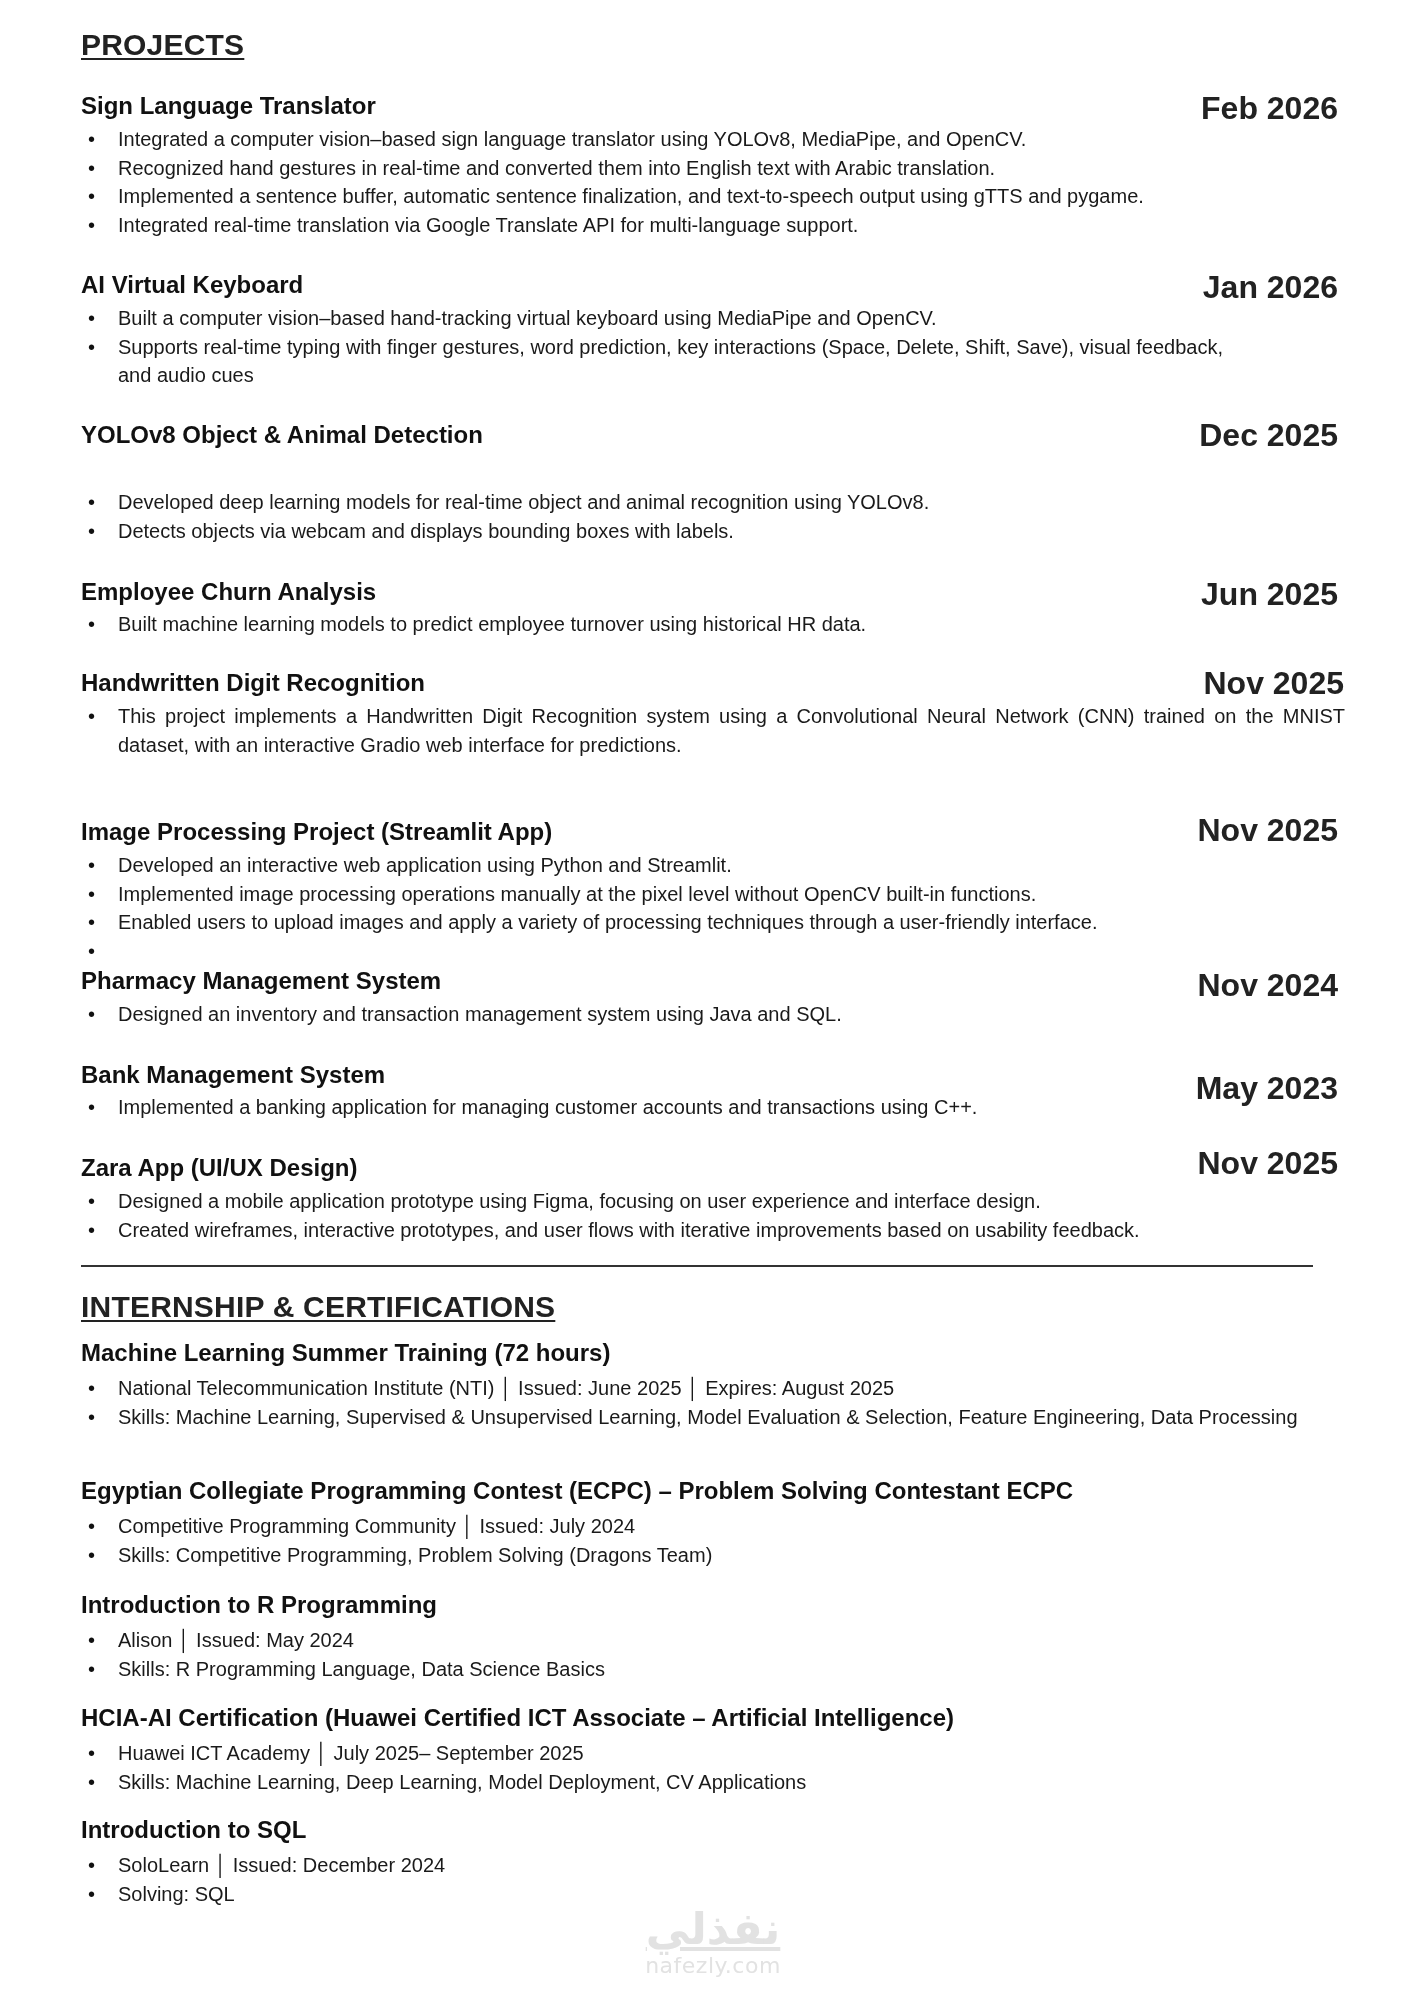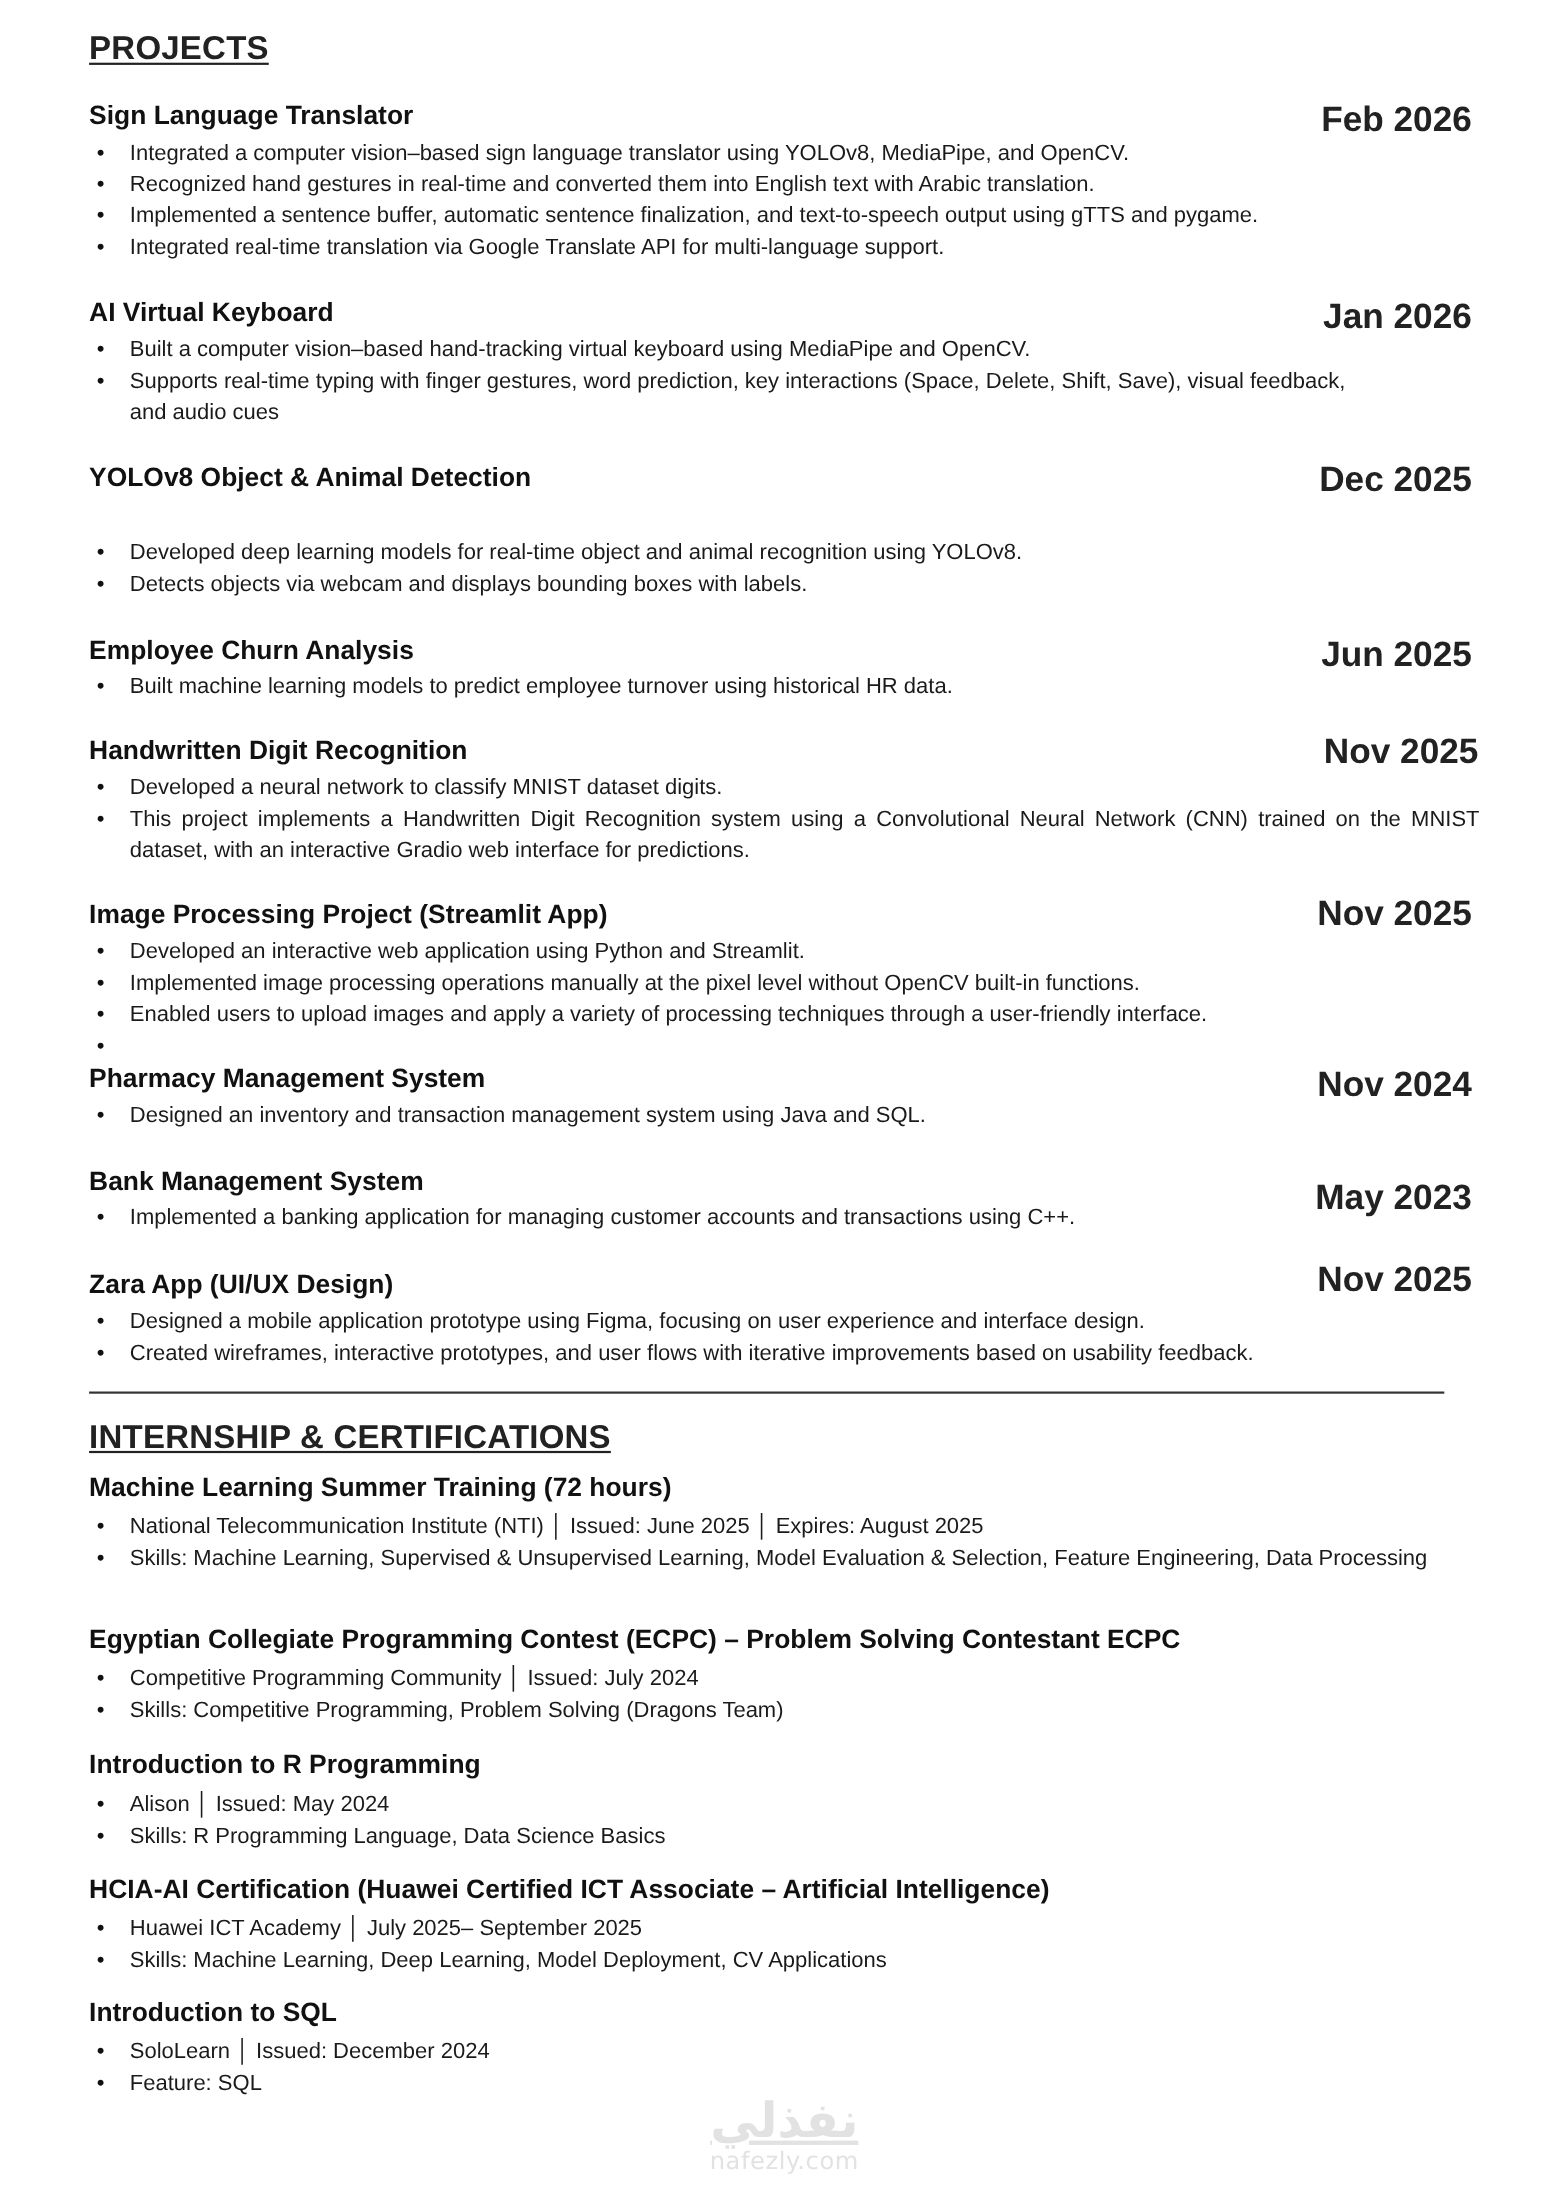--- a/index.html
+++ b/index.html
@@ -52,21 +52,20 @@
 
 <div class="entry-title" style="top:577px;">Employee Churn Analysis</div>
 <div class="entry-date" style="top:579px; right:76px;">Jun 2025</div>
 <ul class="bullets" style="top:610px;">
   <li>Built machine learning models to predict employee turnover using historical HR data.</li>
 </ul>
 
 <div class="entry-title" style="top:668px;">Handwritten Digit Recognition</div>
 <div class="entry-date" style="top:668px; right:70px;">Nov 2025</div>
 <ul class="bullets" style="top:702px;">
-  <li>Developed a neural network to classify MNIST dataset digits.</li>
   <li>This project implements a Handwritten Digit Recognition system using a Convolutional Neural Network (CNN) trained on the MNIST dataset, with an interactive Gradio web interface for predictions.</li>
 </ul>
 
 <div class="entry-title" style="top:817px;">Image Processing Project (Streamlit App)</div>
 <div class="entry-date" style="top:815px; right:76px;">Nov 2025</div>
 <ul class="bullets" style="top:851px;">
   <li>Developed an interactive web application using Python and Streamlit.</li>
   <li>Implemented image processing operations manually at the pixel level without OpenCV built-in functions.</li>
   <li>Enabled users to upload images and apply a variety of processing techniques through a user-friendly interface.</li>
   <li style="height:28.6px;"></li>
@@ -115,19 +114,19 @@
 
 <div class="entry-title" style="top:1703px;">HCIA-AI Certification (Huawei Certified ICT Associate – Artificial Intelligence)</div>
 <ul class="bullets" style="top:1739px;">
   <li>Huawei ICT Academy │ July 2025– September 2025</li>
   <li>Skills: Machine Learning, Deep Learning, Model Deployment, CV Applications</li>
 </ul>
 
 <div class="entry-title" style="top:1815px;">Introduction to SQL</div>
 <ul class="bullets" style="top:1851px;">
   <li>SoloLearn │ Issued: December 2024</li>
-  <li>Feature: SQL</li>
+  <li>Solving: SQL</li>
 </ul>
 
 <div class="watermark">
   <span class="ar">نفذلي</span>
   <span class="en">nafezly.com</span>
 </div>
 
 </body></html>

